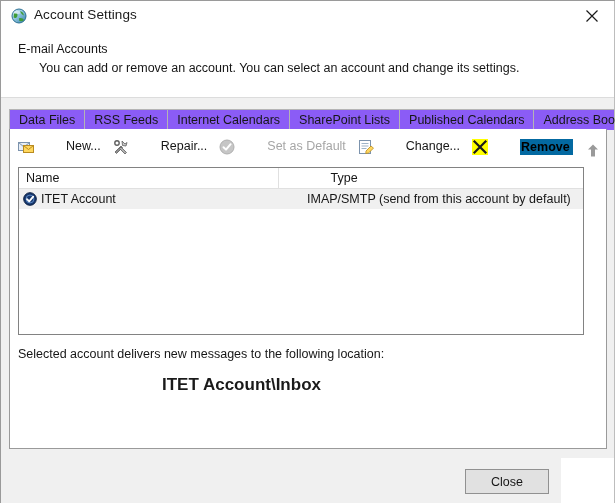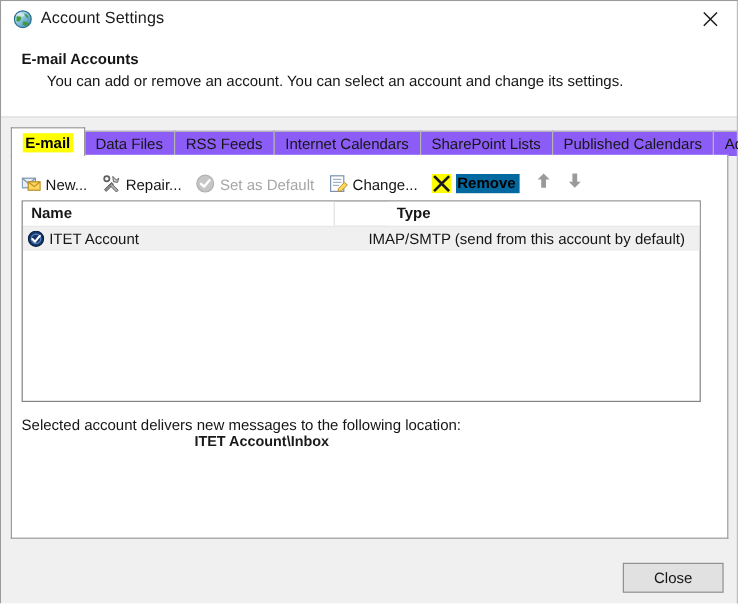--- a/index.html
+++ b/index.html
@@ -54,21 +54,21 @@
   #header-block {
     position: absolute;
     left: 0; top: 30px;
     width: 614px; height: 66px;
     background: #ffffff;
   }
   #header-title {
     position: absolute;
     left: 17px; top: 11px;
     font-size: 12.5px;
-    font-weight: bold;
+    font-weight: normal;
     color: #161616;
     white-space: nowrap;
   }
   #header-desc {
     position: absolute;
     left: 38px; top: 30px;
     font-size: 12.5px;
     color: #161616;
     white-space: nowrap;
   }
@@ -142,27 +142,28 @@
   
   #toolbar {
     position: absolute;
     left: 8px; top: 10px;
     height: 22px;
     display: flex;
     align-items: center;
   }
   .tb-item {
     display: flex;
-    align-items: flex-end;
+    align-items: flex-start;
     height: 22px;
     margin-right: 12px;
     font-size: 12.5px;
     color: #161616;
     white-space: nowrap;
     cursor: default;
+    gap: 28px;
   }
   .tb-item.disabled { color: #a6a6a6; }
   .tb-icon {
     width: 16px; height: 16px;
     margin-right: 4px;
     flex: 0 0 16px;
     position: relative;
   }
   .tb-icon svg { display: block; }
   .tb-label.hl {
@@ -197,21 +198,20 @@
   .col-head {
     font-size: 12.5px;
     color: #161616;
     display: flex;
     align-items: center;
     padding-left: 7px;
     box-sizing: border-box;
     border-right: 1px solid #e0e0e0;
     background: #ffffff;
     cursor: default;
-    font-weight: bold;
   }
   .col-head.col-name { width: 282px; }
   .col-head.col-type { width: 282px; border-right: none; margin-left: 45px; }
 
   .list-row {
     display: flex;
     align-items: center;
     height: 20px;
     background: #f0f0f0;
     cursor: default;
@@ -239,39 +239,40 @@
     position: absolute;
     left: 8px; top: 218px;
     width: 580px;
   }
   #delivery-label {
     font-size: 12.5px;
     color: #161616;
     white-space: nowrap;
   }
   #delivery-target {
+    margin-top: 14px;
     margin-left: 144px;
-    font-size: 12px;
+    font-size: 17px;
     font-weight: bold;
     color: #1a1a1a;
     white-space: nowrap;
   }
   #delivery-path {
     margin-top: 5px;
     margin-left: 144px;
     font-size: 12.5px;
     color: #161616;
     white-space: nowrap;
   }
 
   
   #footer {
     position: absolute;
     left: 0; top: 456px;
-    width: 614px; height: 46px;
+    width: 560px; height: 46px;
     background: #f0f0f0;
   }
   #close-button {
     position: absolute;
     right: 12px; top: 12px;
     width: 84px; height: 25px;
     background: #e1e1e1;
     border: 1px solid #919191;
     display: flex;
     align-items: center;
@@ -323,23 +324,20 @@
   <div id="header-block">
     <div id="header-title">E-mail Accounts</div>
     <div id="header-desc">You can add or remove an account. You can select an account and change its settings.</div>
   </div>
 
   <div id="body-panel">
 
     <div id="tab-underline"></div>
 
     <div id="tabstrip">
-      <div class="tab selected">
-        <span class="tab-label">E-mail</span>
-      </div>
       <div class="tab">
         <span class="tab-label">Data Files</span>
       </div>
       <div class="tab">
         <span class="tab-label">RSS Feeds</span>
       </div>
       <div class="tab">
         <span class="tab-label">Internet Calendars</span>
       </div>
       <div class="tab">

